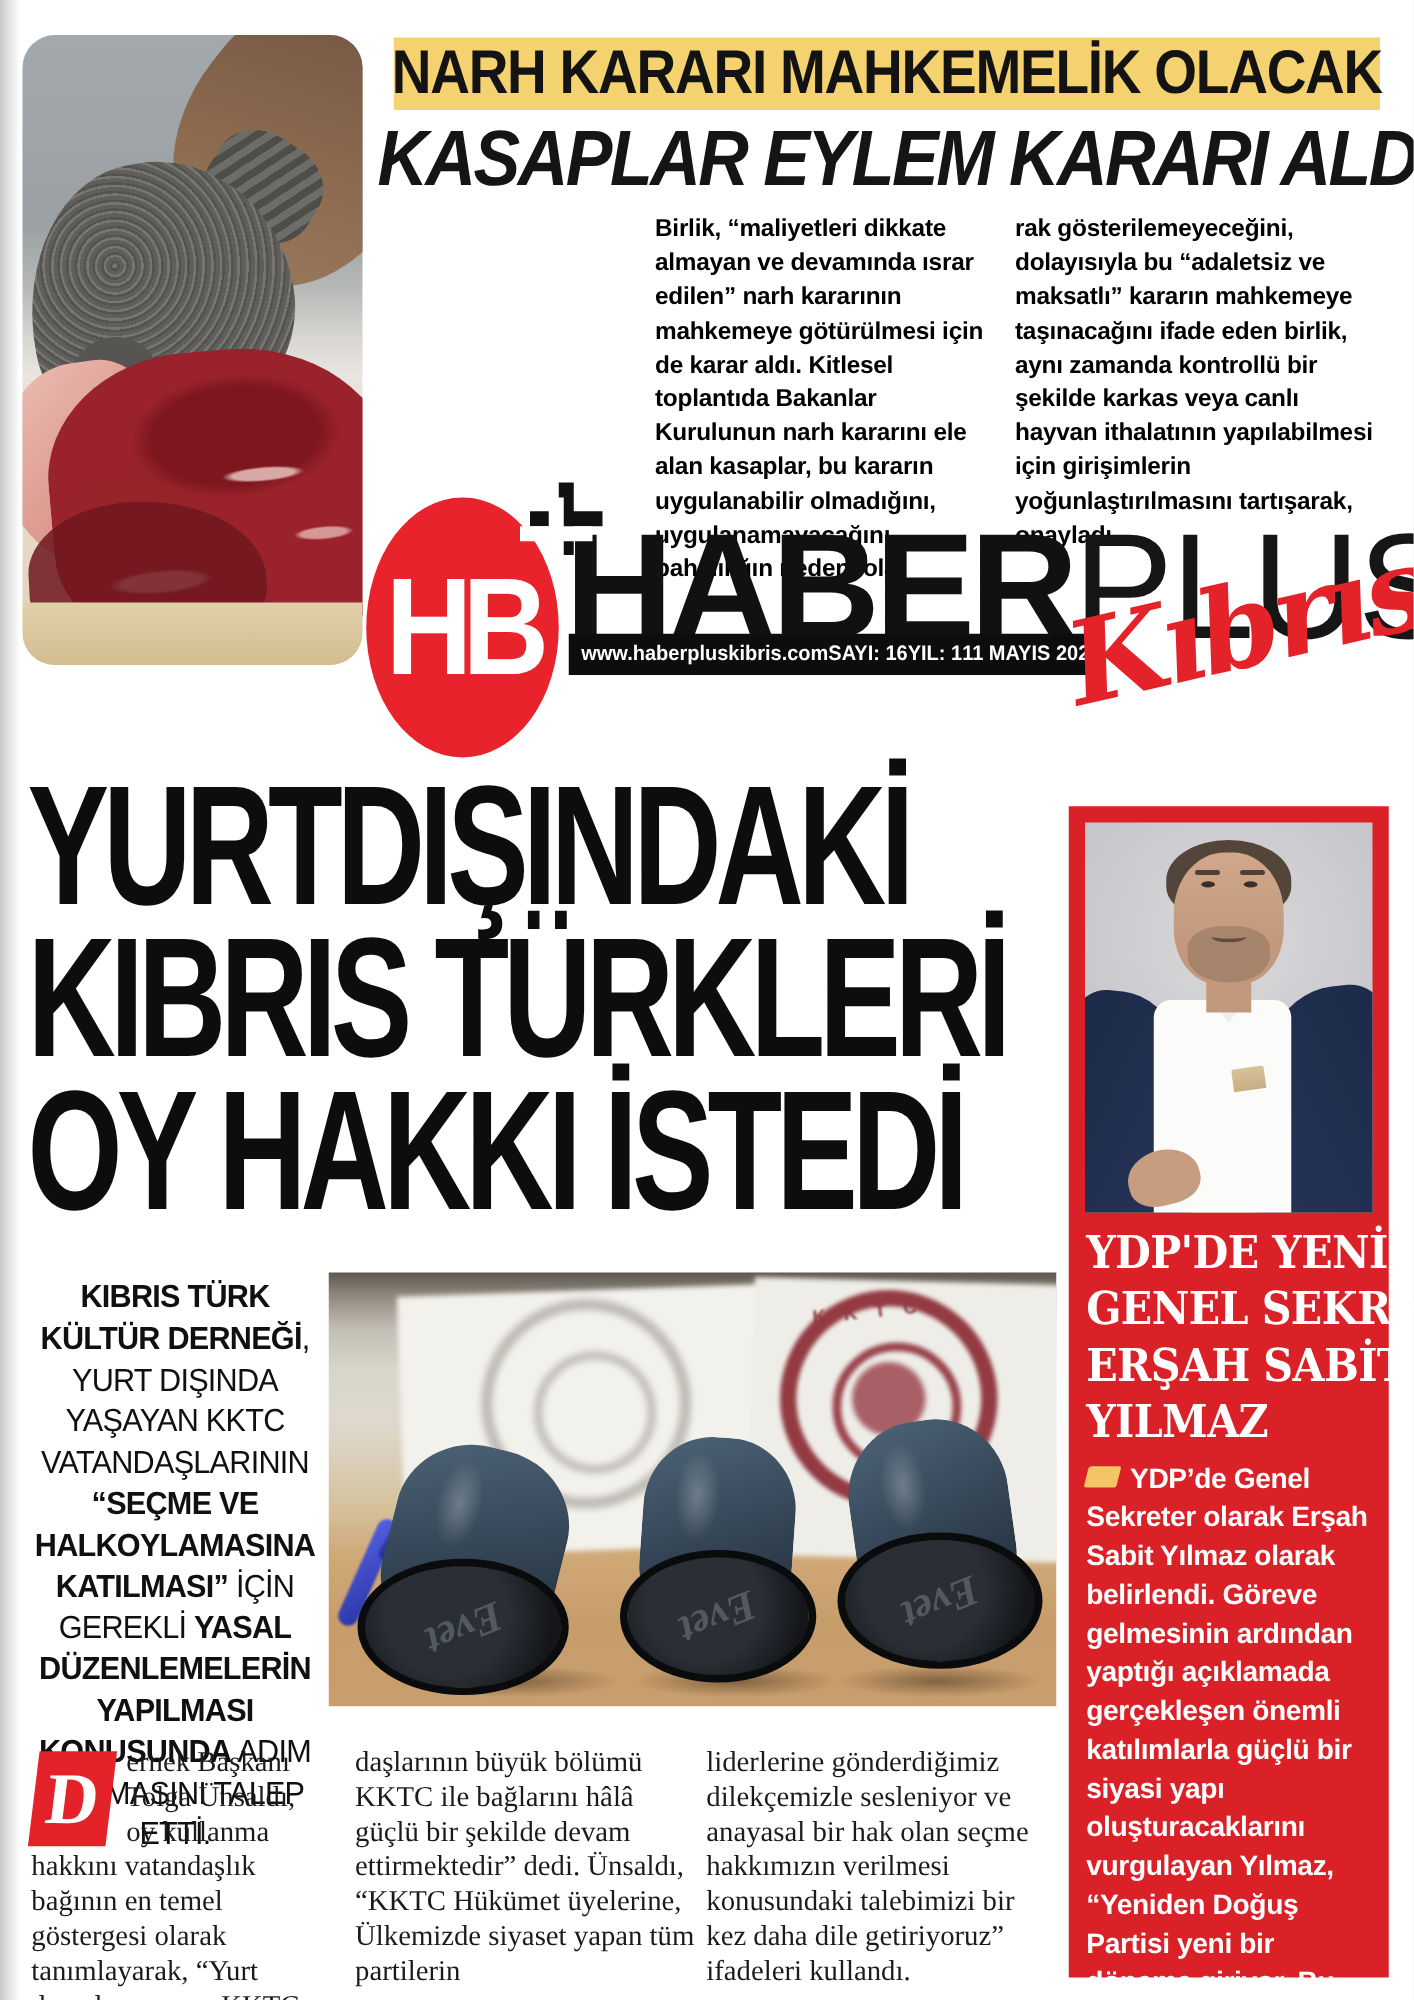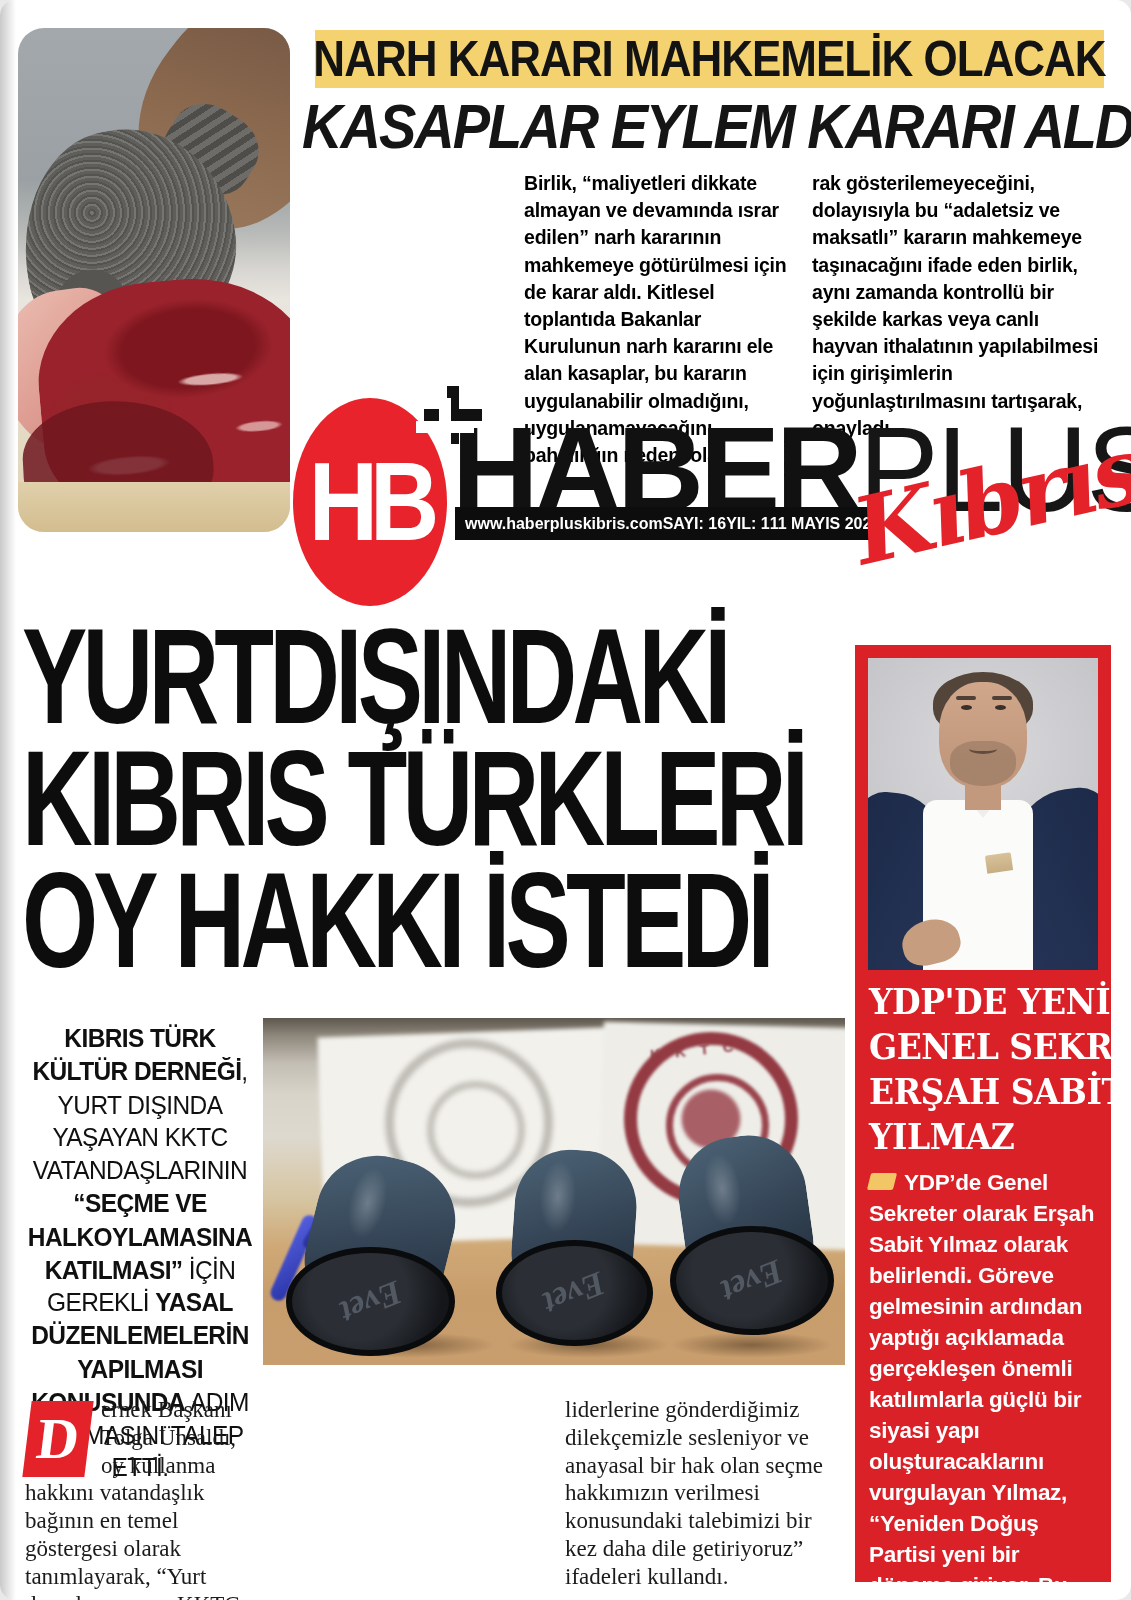--- a/index.html
+++ b/index.html
@@ -1,17 +1,17 @@
 <!DOCTYPE html>
 <html><head>
 <meta charset="utf-8">
 <style>
   html,body{margin:0;padding:0;background:#e9e9e9;}
   #page{position:relative;width:1131px;height:1600px;background:#ffffff;overflow:hidden;
-        font-family:"Liberation Sans",sans-serif;color:#151515;border-radius:15px;}
+        font-family:"Liberation Sans",sans-serif;color:#151515;}
   #page::before{content:"";position:absolute;left:0;top:0;width:16px;height:100%;
         background:linear-gradient(90deg,#c9c9c9,#efefef 70%,#ffffff);z-index:5;}
   .abs{position:absolute;}
 
   
   .photo-butcher{left:18px;top:28px;width:272px;height:504px;border-radius:26px;overflow:hidden;
         background:linear-gradient(180deg,#a3a8ac 0%,#9aa0a3 30%,#b5b8b6 40%,#d8d6d2 48%,#e9e5df 54%,#e3d5bb 90%,#dccfae 100%);}
   .bt-arm{position:absolute;right:-18%;top:-8%;width:70%;height:48%;
         background:linear-gradient(160deg,#6f5240,#8d6b50 60%,#9a7a5e);
         border-radius:45% 35% 40% 50%;transform:rotate(38deg);}
@@ -269,15 +269,16 @@
       <div>YILMAZ</div>
     </div>
     <div class="sb-body">
       <span class="bullet-para"></span><span>YDP’de Genel Sekreter olarak Erşah Sabit Yılmaz olarak belirlendi. Göreve gelmesinin ardından yaptığı açıklamada gerçekleşen önemli katılımlarla güçlü bir siyasi yapı oluşturacaklarını vurgulayan Yılmaz, “Yeniden Doğuş Partisi yeni bir döneme giriyor. Bu dönemde büyümek için yola çıkıyoruz” dedi.</span>
     </div>
   </div>
 
   <div class="abs bcol bcol1">
     <span class="dropcap">D</span><span>ernek Başkanı Tolga Ünsaldı, oy kullanma hakkını vatandaşlık bağının en temel göstergesi olarak tanımlayarak, “Yurt dışında yaşayan KKTC vatan-</span>
   </div>
+  <div class="abs bcol bcol2">daşlarının büyük bölümü KKTC ile bağlarını hâlâ güçlü bir şekilde devam ettirmektedir” dedi. Ünsaldı, “KKTC Hükümet üyelerine, Ülkemizde siyaset yapan tüm partilerin</div>
   <div class="abs bcol bcol3">liderlerine gönderdiğimiz dilekçemizle sesleniyor ve anayasal bir hak olan seçme hakkımızın verilmesi konusundaki talebimizi bir kez daha dile getiriyoruz” ifadeleri kullandı.</div>
 
 </div>
 
 </body></html>

